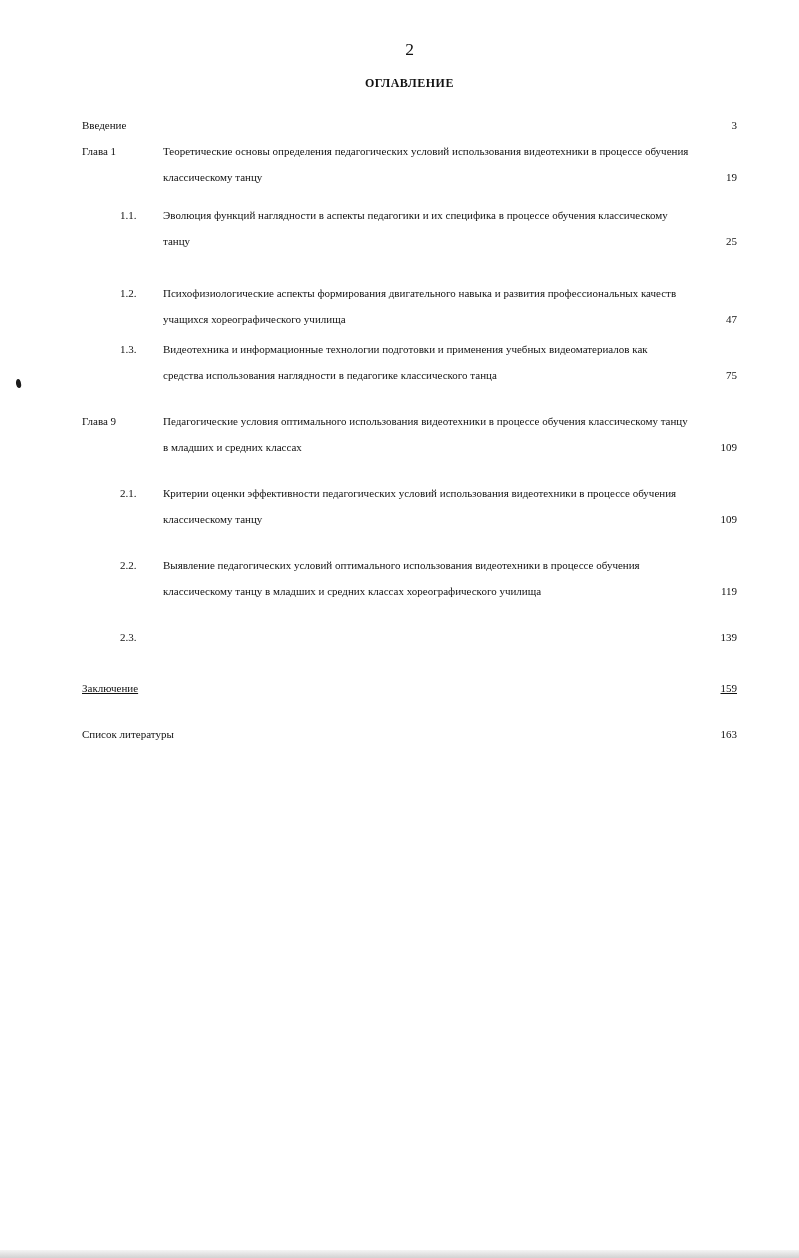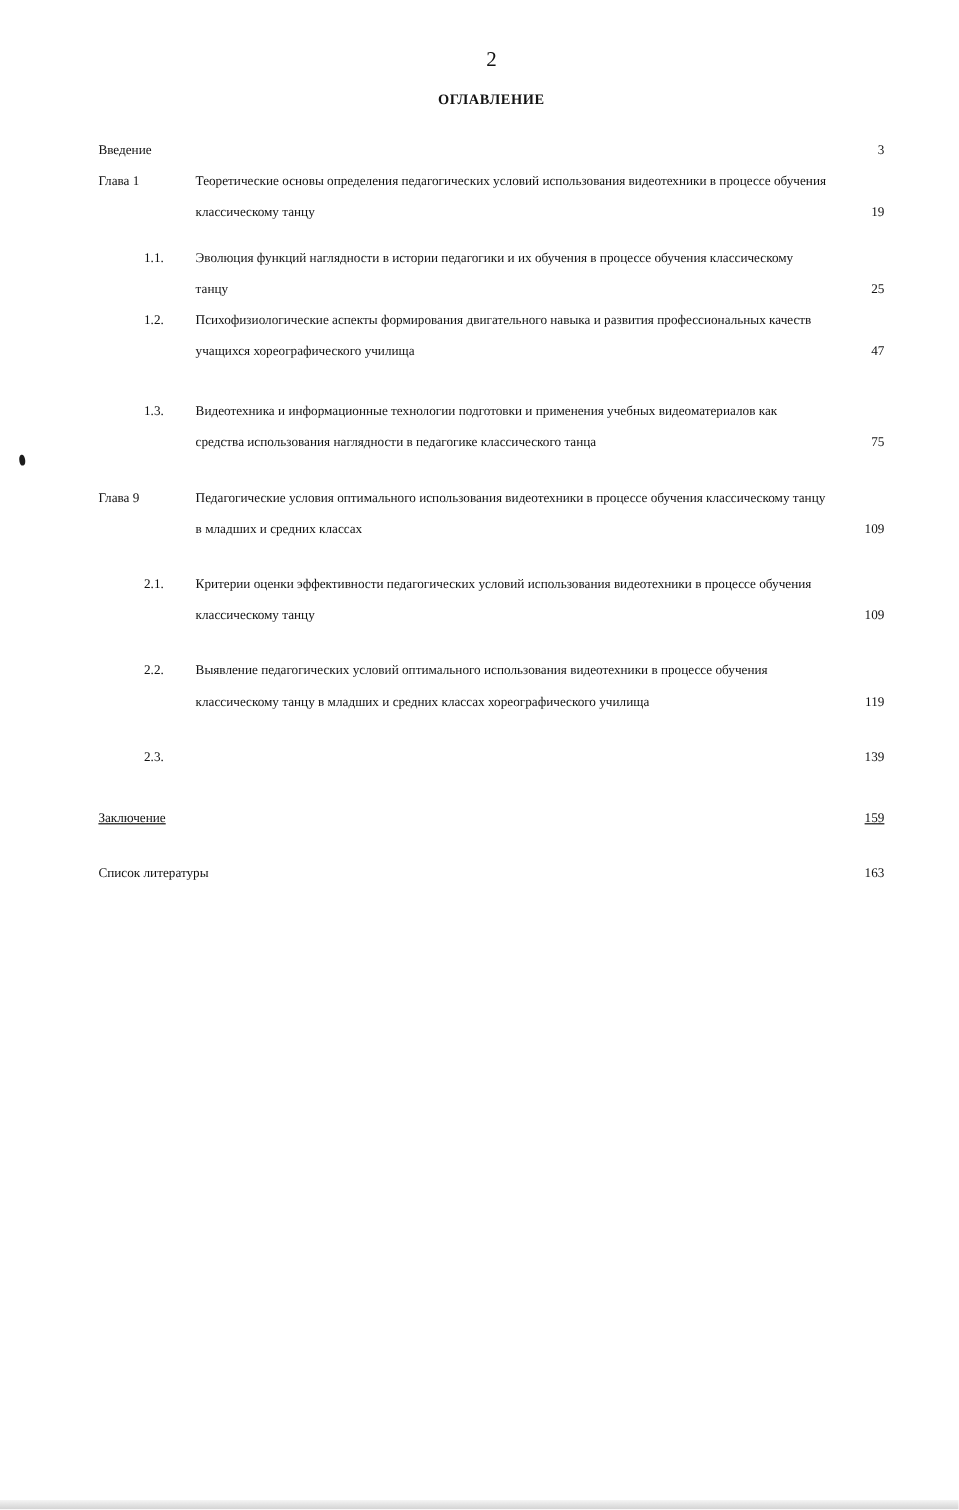--- a/index.html
+++ b/index.html
@@ -61,24 +61,24 @@
   }
   .entry-page {
     flex: 0 0 auto;
     min-width: 48px;
     margin-left: auto;
     text-align: right;
     align-self: flex-end;
   }
   
   .mt-11 { margin-top: 12px; }
-  .mt-14 { margin-top: 24px; }
+  .mt-14 { margin-top: 4px; }
   .mt-20 { margin-top: 20px; }
   .mt-25 { margin-top: 25px; text-decoration: underline; }
-  .mt-26 { }
+  .mt-26 { margin-top: 26px; }
   
   .ink-speck {
     position: absolute;
     left: 16px;
     top: 379px;
     width: 5px;
     height: 9px;
     background: #1c1c1c;
     border-radius: 60% 40% 55% 45%;
     transform: rotate(-14deg);
@@ -111,21 +111,21 @@
       </div>
 
       <div class="row row--chapter">
         <div class="label">Глава 1</div>
         <div class="entry-text">Теоретические основы определения педагогических условий использования видеотехники в процессе обучения классическому танцу</div>
         <div class="entry-page">19</div>
       </div>
 
       <div class="row row--section mt-11">
         <div class="label">1.1.</div>
-        <div class="entry-text">Эволюция функций наглядности в истории педагогики и их обучения в процессе обучения классическому танцу</div>
+        <div class="entry-text">Эволюция функций наглядности в аспекты педагогики и их специфика в процессе обучения классическому танцу</div>
         <div class="entry-page">25</div>
       </div>
 
       <div class="row row--section mt-26">
         <div class="label">1.2.</div>
         <div class="entry-text">Психофизиологические аспекты формирования двигательного навыка и развития профессиональных качеств учащихся хореографического училища</div>
         <div class="entry-page">47</div>
       </div>
 
       <div class="row row--section mt-14">

